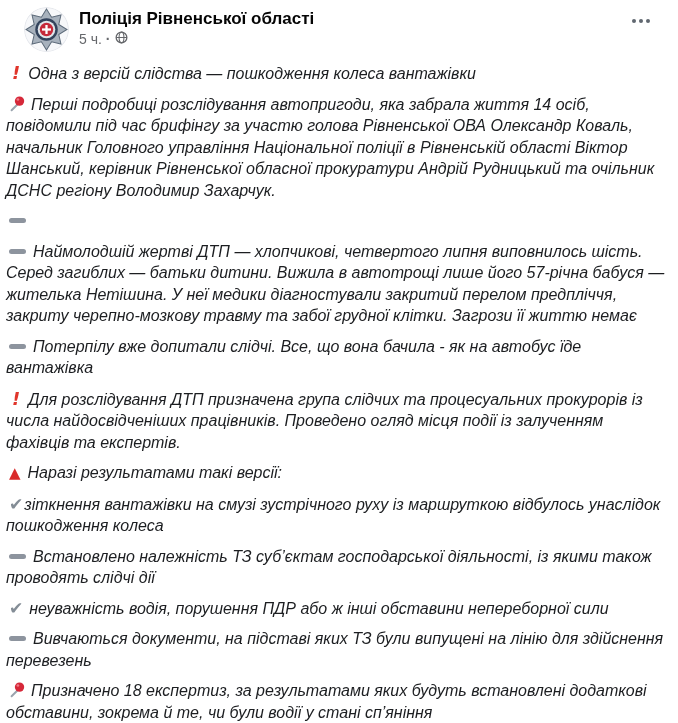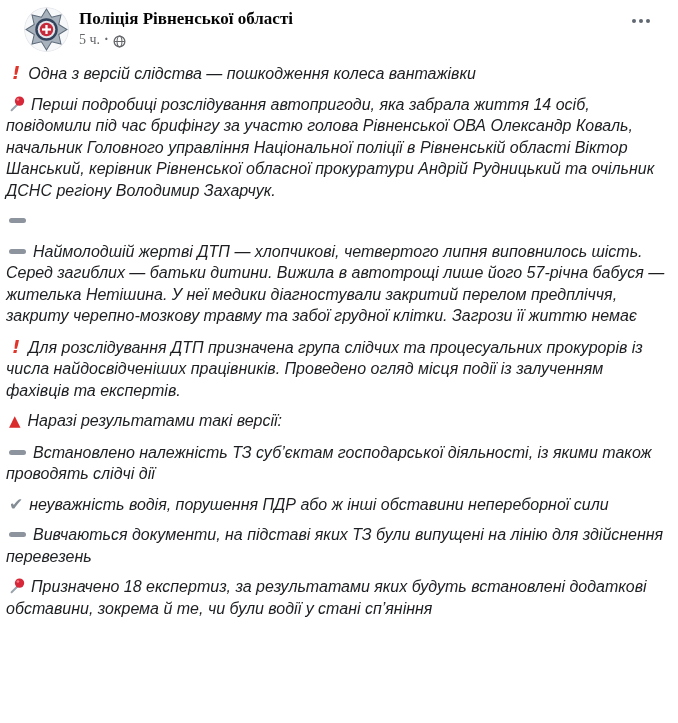--- a/index.html
+++ b/index.html
@@ -7,30 +7,30 @@
     width:678px;
     font-family:"Liberation Sans","DejaVu Sans",sans-serif;
     color:#1c1e21;
     -webkit-font-smoothing:antialiased;
   }
   .post-card{width:678px;background:#ffffff;box-sizing:border-box;}
 
   
   .post-header{
     display:flex;align-items:flex-start;
-    padding:7px 16px 6px 24px;box-sizing:border-box;font-family:Liberation Serif, serif;
+    padding:7px 16px 6px 24px;box-sizing:border-box;
   }
   .avatar{width:45px;height:45px;flex:0 0 45px;border-radius:50%;overflow:hidden;cursor:pointer;}
   .avatar svg{display:block;width:45px;height:45px;}
   .header-meta{margin-left:10px;flex:1 1 auto;min-width:0;padding-top:1px;}
   .page-name{
     font-size:17px;font-weight:bold;color:#050505;line-height:21px;cursor:pointer;
   }
   .meta-row{
-    display:flex;align-items:flex-end;gap:4px;margin-top:2px;
+    display:flex;align-items:flex-start;gap:4px;margin-top:2px;
     font-size:14px;color:#65676b;line-height:17px;
   }
   .meta-row .sep{font-weight:bold;}
   .globe{display:inline-block;width:13px;height:13px;}
   .globe svg{display:block;width:13px;height:13px;}
   .more-btn{
     flex:0 0 auto;display:flex;align-items:center;gap:3px;
     padding:12px 6px;margin-right:6px;cursor:pointer;border-radius:6px;
   }
   .more-btn i{display:block;width:4px;height:4px;border-radius:50%;background:#606770;}
@@ -112,22 +112,24 @@
 
   <div class="post-body">
       <div class="para"><span class="ic ic-exclamation">!</span><span>Одна з  версій слідства —  пошкодження колеса вантажівки</span></div>
       <div class="para"><span class="ic ic-pin"><svg viewBox="0 0 20 20" xmlns="http://www.w3.org/2000/svg">
             <line x1="4" y1="17" x2="11" y2="10" stroke="#9aa4ae" stroke-width="2.2" stroke-linecap="round"></line>
             <circle cx="12.8" cy="6.8" r="5.2" fill="#d62839"></circle>
             <circle cx="11" cy="5" r="1.5" fill="#ef7a85"></circle>
           </svg></span><span>Перші подробиці розслідування автопригоди, яка забрала життя 14 осіб,  повідомили під час брифінгу за участю голова Рівненської ОВА Олександр Коваль, начальник Головного управління Національної поліції в Рівненській області Віктор Шанський, керівник Рівненської обласної прокуратури Андрій Рудницький та очільник ДСНС регіону Володимир Захарчук.</span></div>
       <div class="para"><span class="ic ic-dash tight"></span></div>
       <div class="para"><span class="ic ic-dash"></span><span>Наймолодшій жертві ДТП — хлопчикові, четвертого липня виповнилось шість. Серед загиблих — батьки дитини. Вижила в автотрощі лише його 57-річна бабуся — жителька Нетішина. У неї медики діагностували закритий перелом предпліччя, закриту черепно-мозкову травму та  забої  грудної клітки. Загрози її життю немає</span></div>
+      <div class="para"><span class="ic ic-dash"></span><span>Потерпілу вже допитали слідчі. Все, що вона бачила  - як на автобус їде вантажівка</span></div>
       <div class="para"><span class="ic ic-exclamation">!</span><span>Для розслідування ДТП призначена група слідчих та процесуальних прокурорів із числа найдосвідченіших працівників. Проведено огляд місця події із залученням фахівців та експертів.</span></div>
       <div class="para"><span class="ic ic-triangle">▲</span><span>Наразі результатами такі версії:</span></div>
+      <div class="para"><span class="ic ic-check tight">✔</span><span>зіткнення вантажівки на смузі зустрічного руху із маршруткою відбулось унаслідок пошкодження колеса</span></div>
       <div class="para"><span class="ic ic-dash"></span><span>Встановлено належність ТЗ суб’єктам господарської діяльності, із якими також проводять слідчі дії</span></div>
       <div class="para"><span class="ic ic-check">✔</span><span>неуважність водія, порушення ПДР або ж інші обставини непереборної сили</span></div>
       <div class="para"><span class="ic ic-dash"></span><span>Вивчаються документи, на підставі яких ТЗ були випущені на лінію для здійснення перевезень</span></div>
       <div class="para"><span class="ic ic-pin"><svg viewBox="0 0 20 20" xmlns="http://www.w3.org/2000/svg">
             <line x1="4" y1="17" x2="11" y2="10" stroke="#9aa4ae" stroke-width="2.2" stroke-linecap="round"></line>
             <circle cx="12.8" cy="6.8" r="5.2" fill="#d62839"></circle>
             <circle cx="11" cy="5" r="1.5" fill="#ef7a85"></circle>
           </svg></span><span>Призначено 18 експертиз, за результатами яких будуть встановлені додаткові  обставини, зокрема й те, чи були водії у стані сп’яніння</span></div>
     </div>
 

